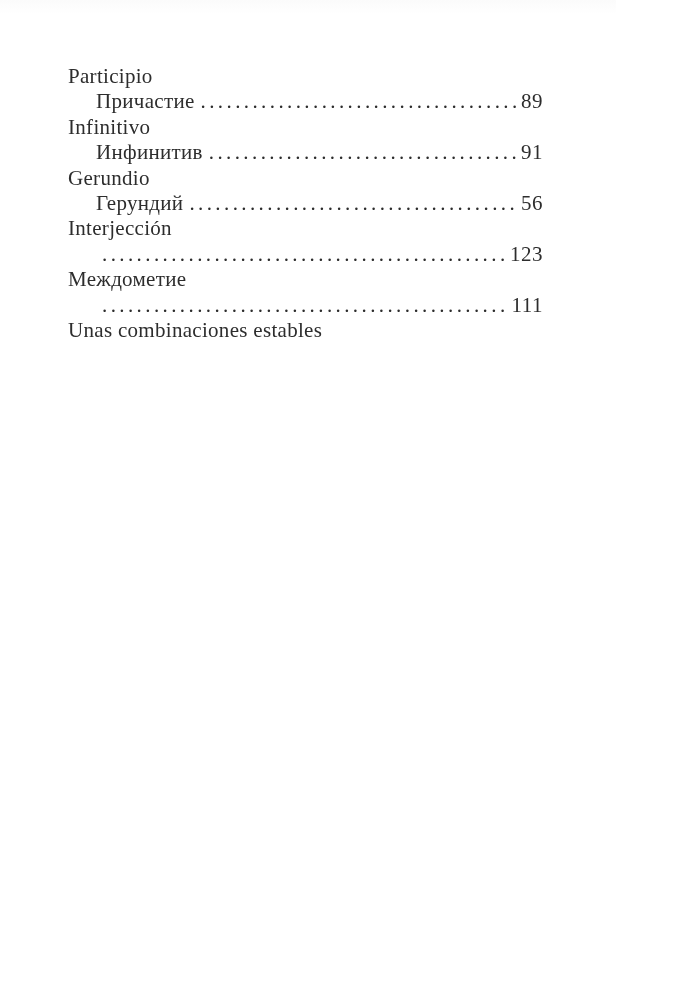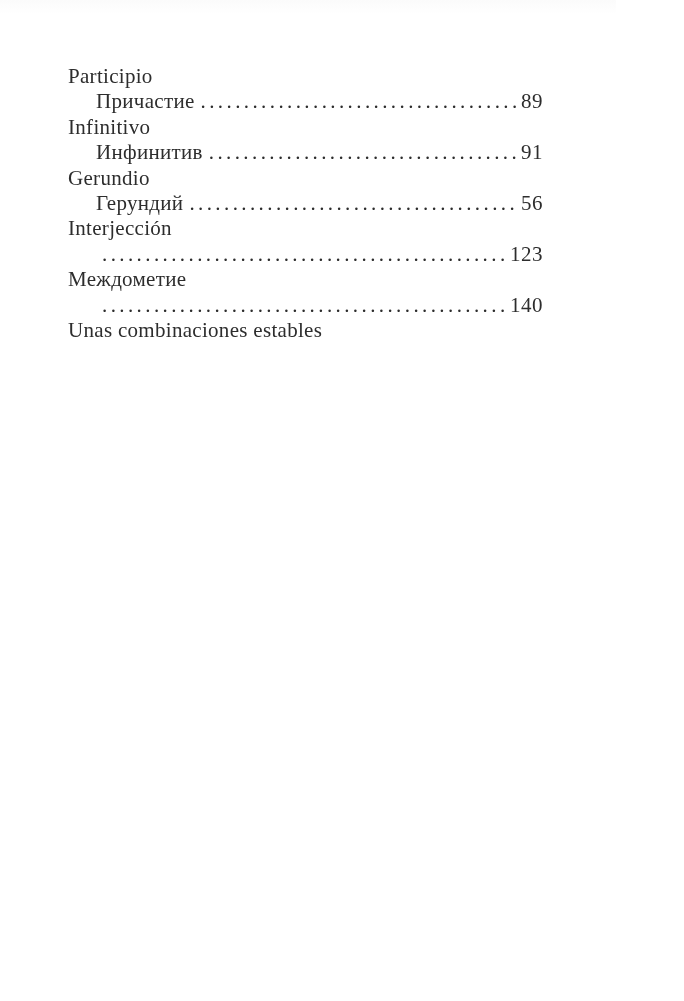--- a/index.html
+++ b/index.html
@@ -98,21 +98,21 @@
     <div class="toc-subline">
       <span class="toc-dots">............................................................................................................................................</span>
       <span class="toc-page-num">123</span>
     </div>
   </div>
 
   <div class="toc-entry">
     <div class="toc-heading">Междометие</div>
     <div class="toc-subline">
       <span class="toc-dots">............................................................................................................................................</span>
-      <span class="toc-page-num">140</span>
+      <span class="toc-page-num">111</span>
     </div>
   </div>
 
   <div class="toc-entry">
     <div class="toc-heading">Unas combinaciones estables</div>
   </div>
 </div>
   </div>
 </div>
 

